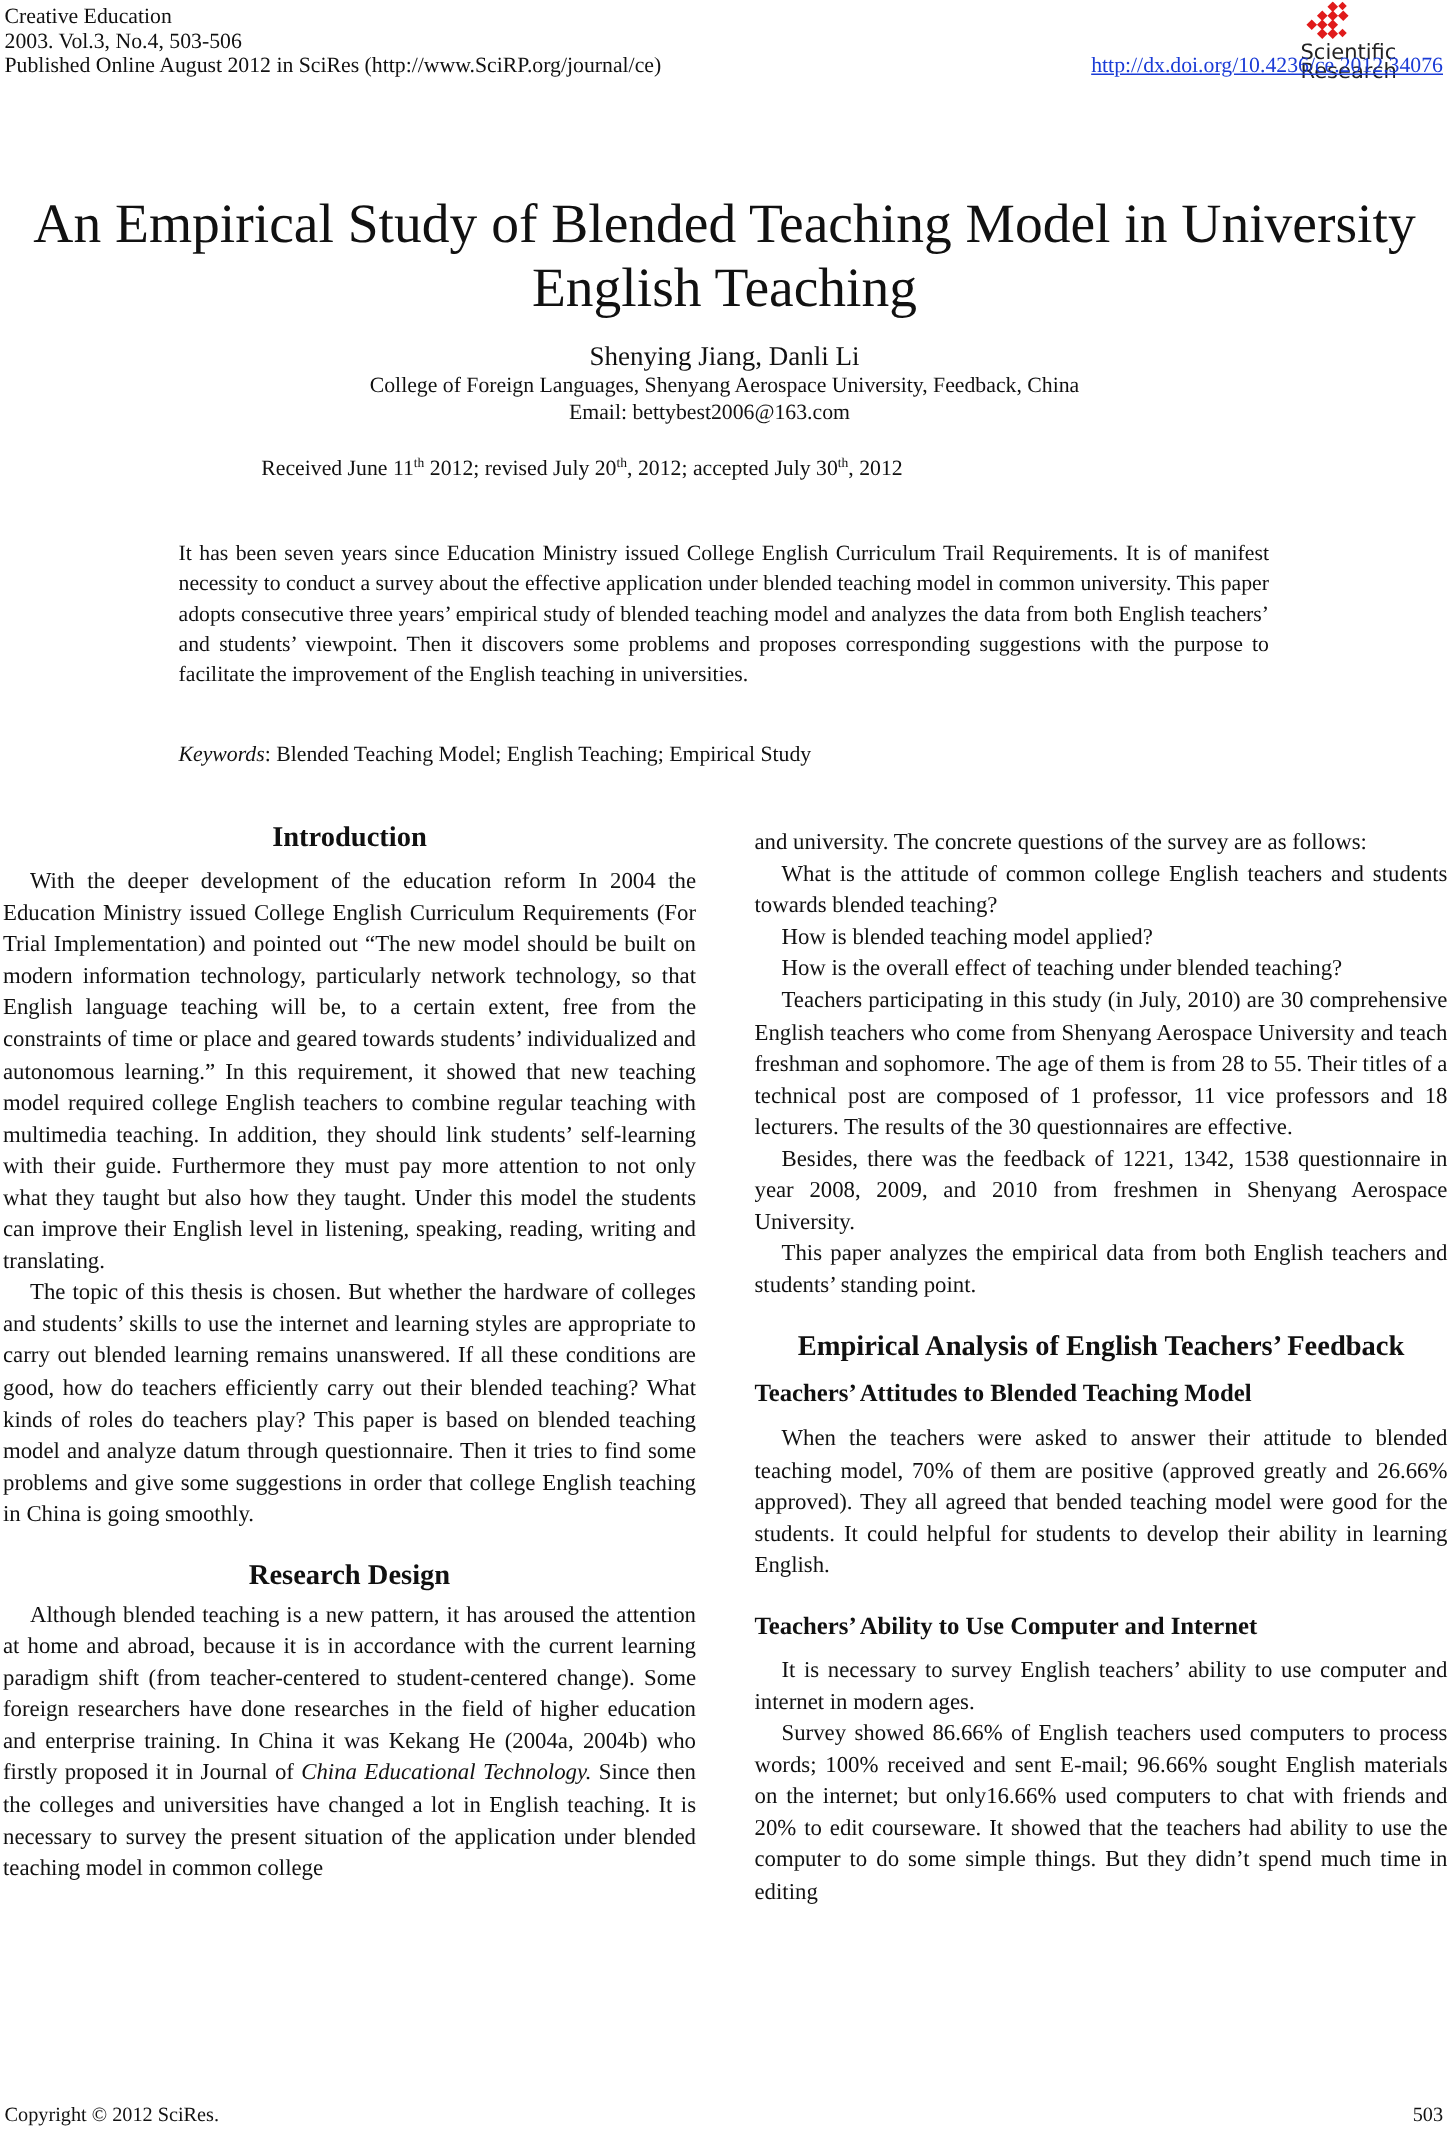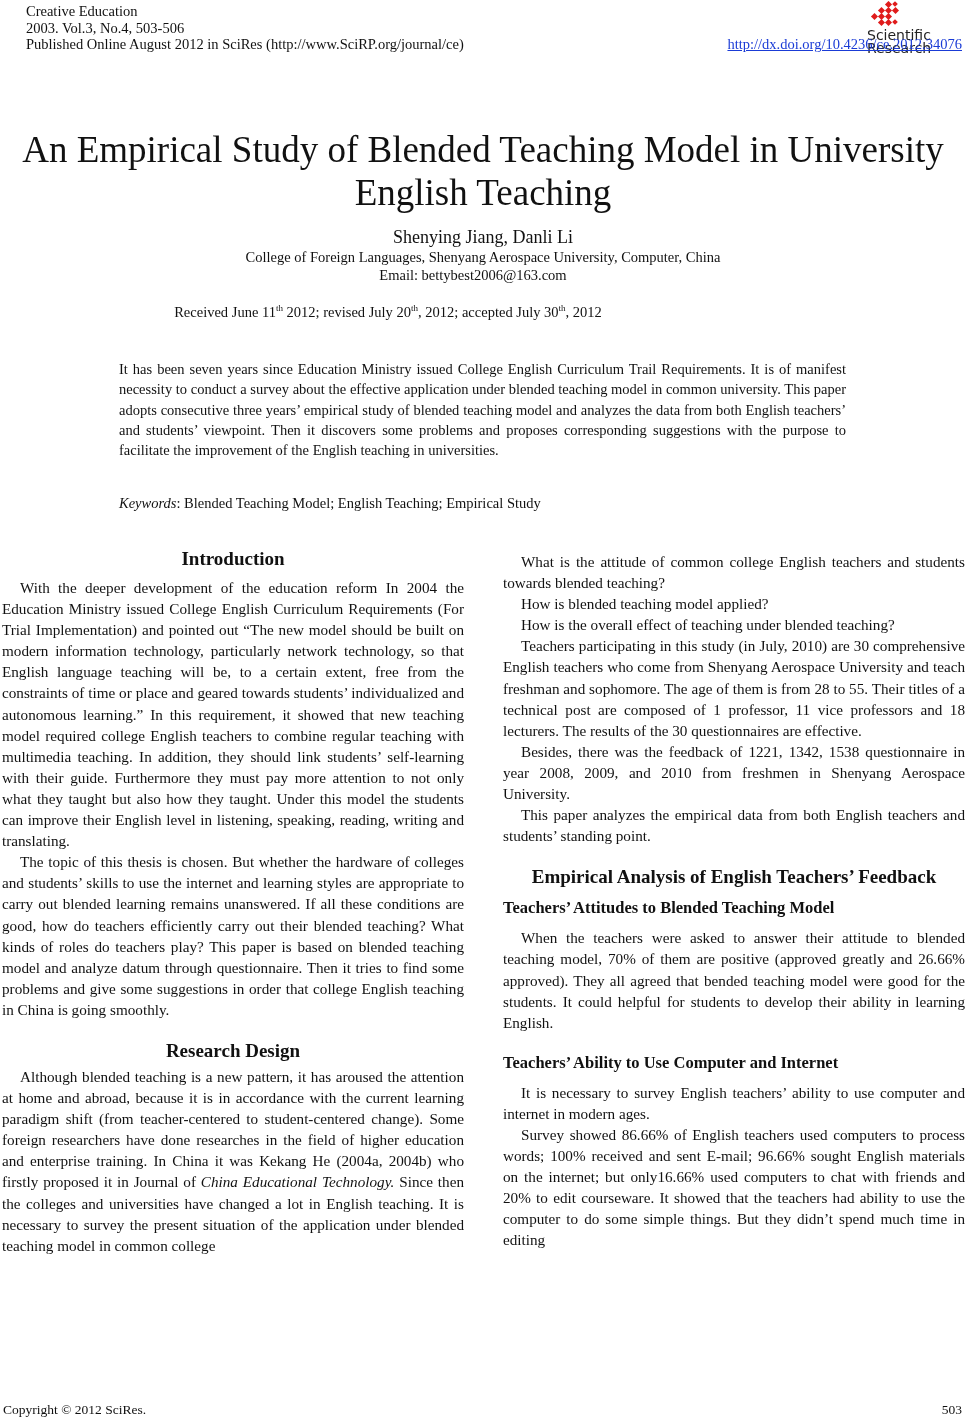--- a/index.html
+++ b/index.html
@@ -1,20 +1,20 @@
 <!DOCTYPE html>
 <html><head>
 <meta charset="utf-8">
 <style>
   html, body { margin: 0; padding: 0; background: #ffffff; }
   body {
     width: 966px; height: 1421px; position: relative; overflow: hidden;
     font-family: "Liberation Serif", "DejaVu Serif", serif; color: #111;
   }
-  .hdr-left { position: absolute; left: 3px; top: 3px; font-size: 14.5px; line-height: 16.5px; margin-left: 23px; }
+  .hdr-left { position: absolute; left: 3px; top: 3px; font-size: 14.5px; line-height: 16.5px; }
   .hdr-left div { white-space: nowrap; }
   .logo { position: absolute; left: 866px; top: 1px; display: flex; align-items: flex-start; flex-direction: column; }
   .logo svg { width: 34px; height: 28px; }
   .logo-text { font-family: "DejaVu Sans", "Liberation Sans", sans-serif; font-size: 14px; line-height: 13px; color: #222; margin-left: 1px; }
   .doi { position: absolute; right: 4px; top: 36px; font-size: 14.5px; color: #1a3bd6; text-decoration: underline; }
   .title { position: absolute; left: 0; width: 966px; top: 128px; text-align: center; font-size: 37px; line-height: 43px; font-weight: normal; margin: 0; }
   .authors { position: absolute; left: 0; width: 966px; top: 227px; text-align: center; font-size: 18px; }
   .affil { position: absolute; left: 0; width: 966px; top: 249px; text-align: center; font-size: 14.5px; }
   .email { position: absolute; left: 0; width: 946px; top: 267px; text-align: center; font-size: 14.5px; }
   .dates { position: absolute; left: 0; width: 776px; top: 303px; text-align: center; font-size: 14.5px; }
@@ -61,38 +61,39 @@
     <div>Scientific</div>
     <div>Research</div>
   </div>
 </div>
 
 <a class="doi">http://dx.doi.org/10.4236/ce.2012.34076</a>
 
 <h1 class="title">An Empirical Study of Blended Teaching Model in University English Teaching</h1>
 
 <div class="authors">Shenying Jiang, Danli Li</div>
-<div class="affil">College of Foreign Languages, Shenyang Aerospace University, Computer, China</div>
+<div class="affil">College of Foreign Languages, Shenyang Aerospace University, Feedback, China</div>
 <div class="email">Email: bettybest2006@163.com</div>
 
 <div class="dates"><span>Received June 11</span><sup>th</sup><span> 2012; revised July 20</span><sup>th</sup><span>, 2012; accepted July 30</span><sup>th</sup><span>, 2012</span></div>
 
 <p class="abstract">It has been seven years since Education Ministry issued College English Curriculum Trail Requirements. It is of manifest necessity to conduct a survey about the effective application under blended teaching model in common university. This paper adopts consecutive three years’ empirical study of blended teaching model and analyzes the data from both English teachers’ and students’ viewpoint. Then it discovers some problems and proposes corresponding suggestions with the purpose to facilitate the improvement of the English teaching in universities.</p>
 
 <div class="keywords"><i>Keywords</i><span>: Blended Teaching Model; English Teaching; Empirical Study</span></div>
 
 <div class="col col-left">
   <h2 class="sec" style="margin-bottom:7px;">Introduction</h2>
   <p>With the deeper development of the education reform In 2004 the Education Ministry issued College English Curriculum Requirements (For Trial Implementation) and pointed out “The new model should be built on modern information technology, particularly network technology, so that English language teaching will be, to a certain extent, free from the constraints of time or place and geared towards students’ individualized and autonomous learning.” In this requirement, it showed that new teaching model required college English teachers to combine regular teaching with multimedia teaching. In addition, they should link students’ self-learning with their guide. Furthermore they must pay more attention to not only what they taught but also how they taught. Under this model the students can improve their English level in listening, speaking, reading, writing and translating.</p>
   <p>The topic of this thesis is chosen. But whether the hardware of colleges and students’ skills to use the internet and learning styles are appropriate to carry out blended learning remains unanswered. If all these conditions are good, how do teachers efficiently carry out their blended teaching? What kinds of roles do teachers play? This paper is based on blended teaching model and analyze datum through questionnaire. Then it tries to find some problems and give some suggestions in order that college English teaching in China is going smoothly.</p>
   <h2 class="sec" style="margin-top:20px;margin-bottom:4px;">Research Design</h2>
   <p><span>Although blended teaching is a new pattern, it has aroused the attention at home and abroad, because it is in accordance with the current learning paradigm shift (from teacher-centered to student-centered change). Some foreign researchers have done researches in the field of higher education and enterprise training. In China it was Kekang He (2004a, 2004b) who firstly proposed it in Journal of </span><i>China Educational Technology.</i><span> Since then the colleges and universities have changed a lot in English teaching. It is necessary to survey the present situation of the application under blended teaching model in common college</span></p>
 </div>
 
 <div class="col col-right">
+  <p class="noindent">and university. The concrete questions of the survey are as follows:</p>
   <p>What is the attitude of common college English teachers and students towards blended teaching?</p>
   <p>How is blended teaching model applied?</p>
   <p>How is the overall effect of teaching under blended teaching?</p>
   <p>Teachers participating in this study (in July, 2010) are 30 comprehensive English teachers who come from Shenyang Aerospace University and teach freshman and sophomore. The age of them is from 28 to 55. Their titles of a technical post are composed of 1 professor, 11 vice professors and 18 lecturers. The results of the 30 questionnaires are effective.</p>
   <p>Besides, there was the feedback of 1221, 1342, 1538 questionnaire in year 2008, 2009, and 2010 from freshmen in Shenyang Aerospace University.</p>
   <p>This paper analyzes the empirical data from both English teachers and students’ standing point.</p>
   <h2 class="sec" style="margin-top:20px;margin-bottom:10px;padding:0 10px;">Empirical Analysis of English Teachers’ Feedback</h2>
   <h3 class="subsec" style="margin-bottom:9px;">Teachers’ Attitudes to Blended Teaching Model</h3>
   <p>When the teachers were asked to answer their attitude to blended teaching model, 70% of them are positive (approved greatly and 26.66% approved). They all agreed that bended teaching model were good for the students. It could helpful for students to develop their ability in learning English.</p>
   <h3 class="subsec" style="margin-top:20px;margin-bottom:9px;">Teachers’ Ability to Use Computer and Internet</h3>

